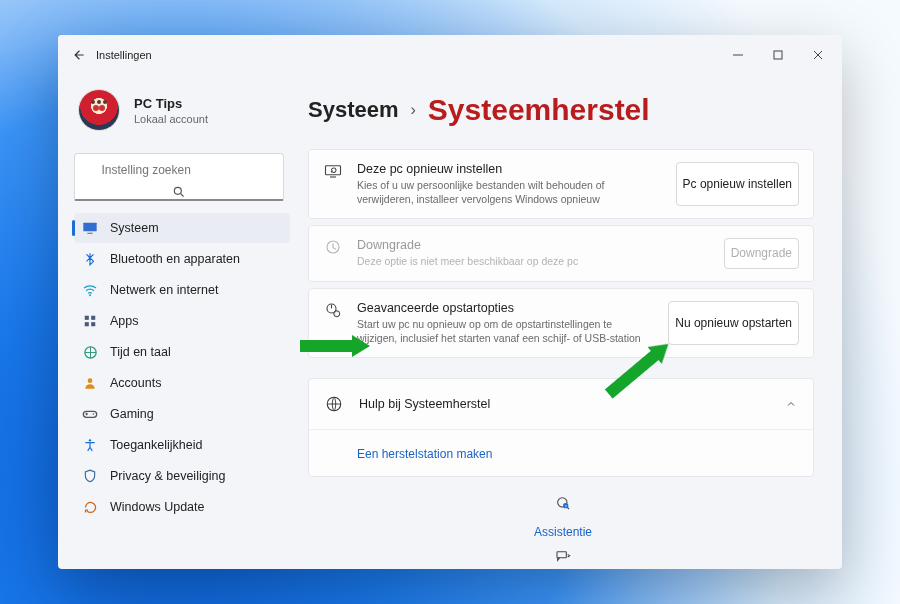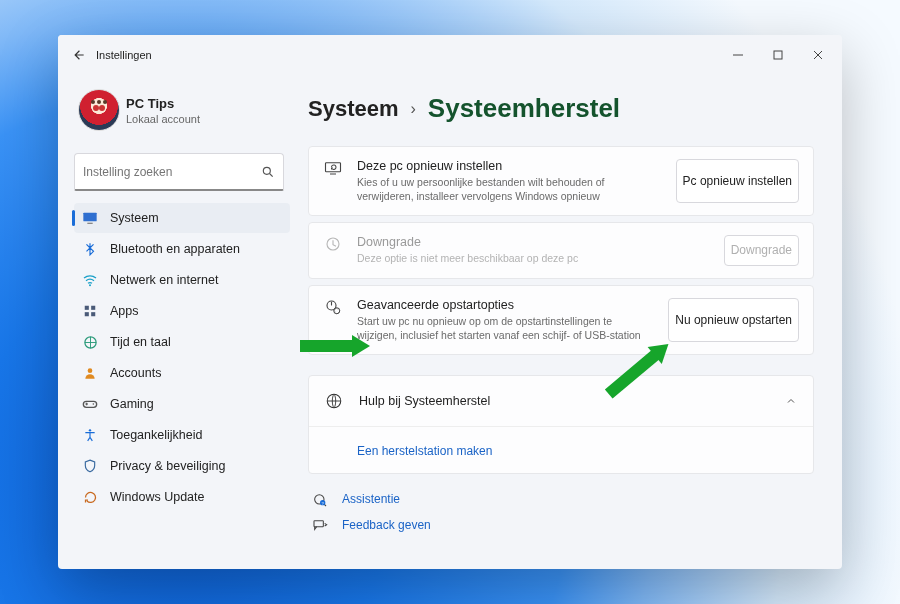--- a/index.html
+++ b/index.html
@@ -20,37 +20,37 @@
   .back { width: 34px; display:flex; align-items:center; justify-content:center; cursor:pointer; color:#333; }
   .title { font-size: 11px; color: #222; }
   .spacer { flex: 1; }
   .winbtn { width: 40px; height: 40px; display:flex; align-items:center; justify-content:center; cursor:pointer; color:#444; }
   .winbtn svg { width:10px; height:10px; }
 
   .body { flex:1; display:flex; overflow:hidden; }
 
   
   .sidebar { width: 240px; padding: 6px 8px 12px 16px; display:flex; flex-direction:column; overflow:hidden;}
-  .profile { display:flex; align-items:center; gap:6px; padding: 8px 4px 18px 4px; }
+  .profile { display:flex; align-items:center; gap:14px; padding: 8px 4px 18px 4px; }
   .avatar {
     width:42px; height:42px; border-radius:50%;
     background: radial-gradient(circle at 50% 40%, #fce8d8 25%, #d02030 26% 60%, #2a3a56 61%);
     border: 1px solid #ddd; position:relative; overflow:hidden;
   }
   .avatar::before{
     content:""; position:absolute; left:50%; top:26%; transform:translateX(-50%);
     width:4px; height:4px; background:#5a3a2a; border-radius:50%;
     box-shadow: 6px 0 #5a3a2a, -6px 0 #5a3a2a, -3px 6px 0 1px #c33, 3px 6px 0 1px #c33;
   }
   .profile-name { font-size: 13px; font-weight:600; color:#222; }
   .profile-sub { font-size: 11px; color:#666; margin-top:2px;}
   .search {
-    height: 38px; border:1px solid #d8d8dd; background:#fff;
+    height: 48px; border:1px solid #d8d8dd; background:#fff;
     border-bottom: 2px solid #888; border-radius:4px 4px 2px 2px;
-    display:flex; align-items:center; padding: 0 8px; margin: 4px 6px 12px 0;
+    display:flex; align-items:center; padding: 0 8px; margin: 4px 6px 12px 0; flex-direction: column;
   }
   .search input { flex:1; border:none; outline:none; font-size:12px; color:#444; background:transparent;}
   .search .icon { color:#555; }
   .nav { display:flex; flex-direction:column; gap:1px; }
   .nav-item {
     height: 30px; display:flex; align-items:center; gap:12px;
     padding: 0 8px; border-radius:4px; font-size:12.5px; color:#222; cursor:pointer;
     position:relative;
   }
   .nav-item.active { background:#e9edf3; }
@@ -58,21 +58,21 @@
     content:""; position:absolute; left:-2px; top:7px; bottom:7px; width:3px;
     background:#1a6dd8; border-radius:2px;
   }
   .nav-item .nicon { width:16px; height:16px; display:flex; align-items:center; justify-content:center; }
 
   
   .main { flex:1; padding: 18px 28px 12px 10px; overflow:auto; }
   .breadcrumb { display:flex; align-items:center; gap:12px; margin-bottom: 22px;}
   .bc-root { font-size: 22px; font-weight:600; color:#222; cursor:pointer;}
   .bc-sep { font-size: 16px; color:#555; }
-  .bc-leaf { font-size: 26px; font-weight:600; color:#14532d; }
+  .bc-leaf { font-size: 30px; font-weight:600; color:#b91c1c; }
   .section-title { font-size: 13px; font-weight:600; color:#222; margin-bottom: 10px;}
 
   .card {
     background:#fdfdfe; border:1px solid #e6e7ea; border-radius:4px;
     padding: 12px 14px; margin-bottom: 6px;
     display:flex; gap:14px; position:relative;
   }
   .card.disabled { color:#9a9a9a; }
   .card .cicon { width:20px; display:flex; align-items:flex-start; justify-content:center; color:#444; }
   .card.disabled .cicon { color:#b7b7b7; }
@@ -92,21 +92,21 @@
     margin-top: 20px; overflow:hidden;
   }
   .help-header { display:flex; align-items:center; gap:14px; padding: 16px 16px; cursor:pointer;}
   .help-header .cicon { width:20px; text-align:center; color:#333;}
   .help-title { flex:1; font-size:12.5px; color:#222;}
   .chev { color:#555; }
   .help-body { border-top:1px solid #eee; padding: 14px 16px 14px 48px; }
   .link { color:#1a63c6; font-size:12px; cursor:pointer; }
 
   .footer-links { display:flex; flex-direction:column; gap:10px; margin-top:18px; padding-left:4px;}
-  .flink { display:flex; align-items:flex-start; gap:14px; color:#1a63c6; font-size:12px; cursor:pointer;}
+  .flink { display:flex; align-items:center; gap:14px; color:#1a63c6; font-size:12px; cursor:pointer;flex-direction:column;}
   .flink .icon { width:16px; color:#444; position:relative; }
 
   
   .arrow {
     position:absolute; pointer-events:none; z-index:50;
   }
   .arrow-body {
     position:absolute; height:12px; background:#16a52b;
   }
   .arrow-head {

